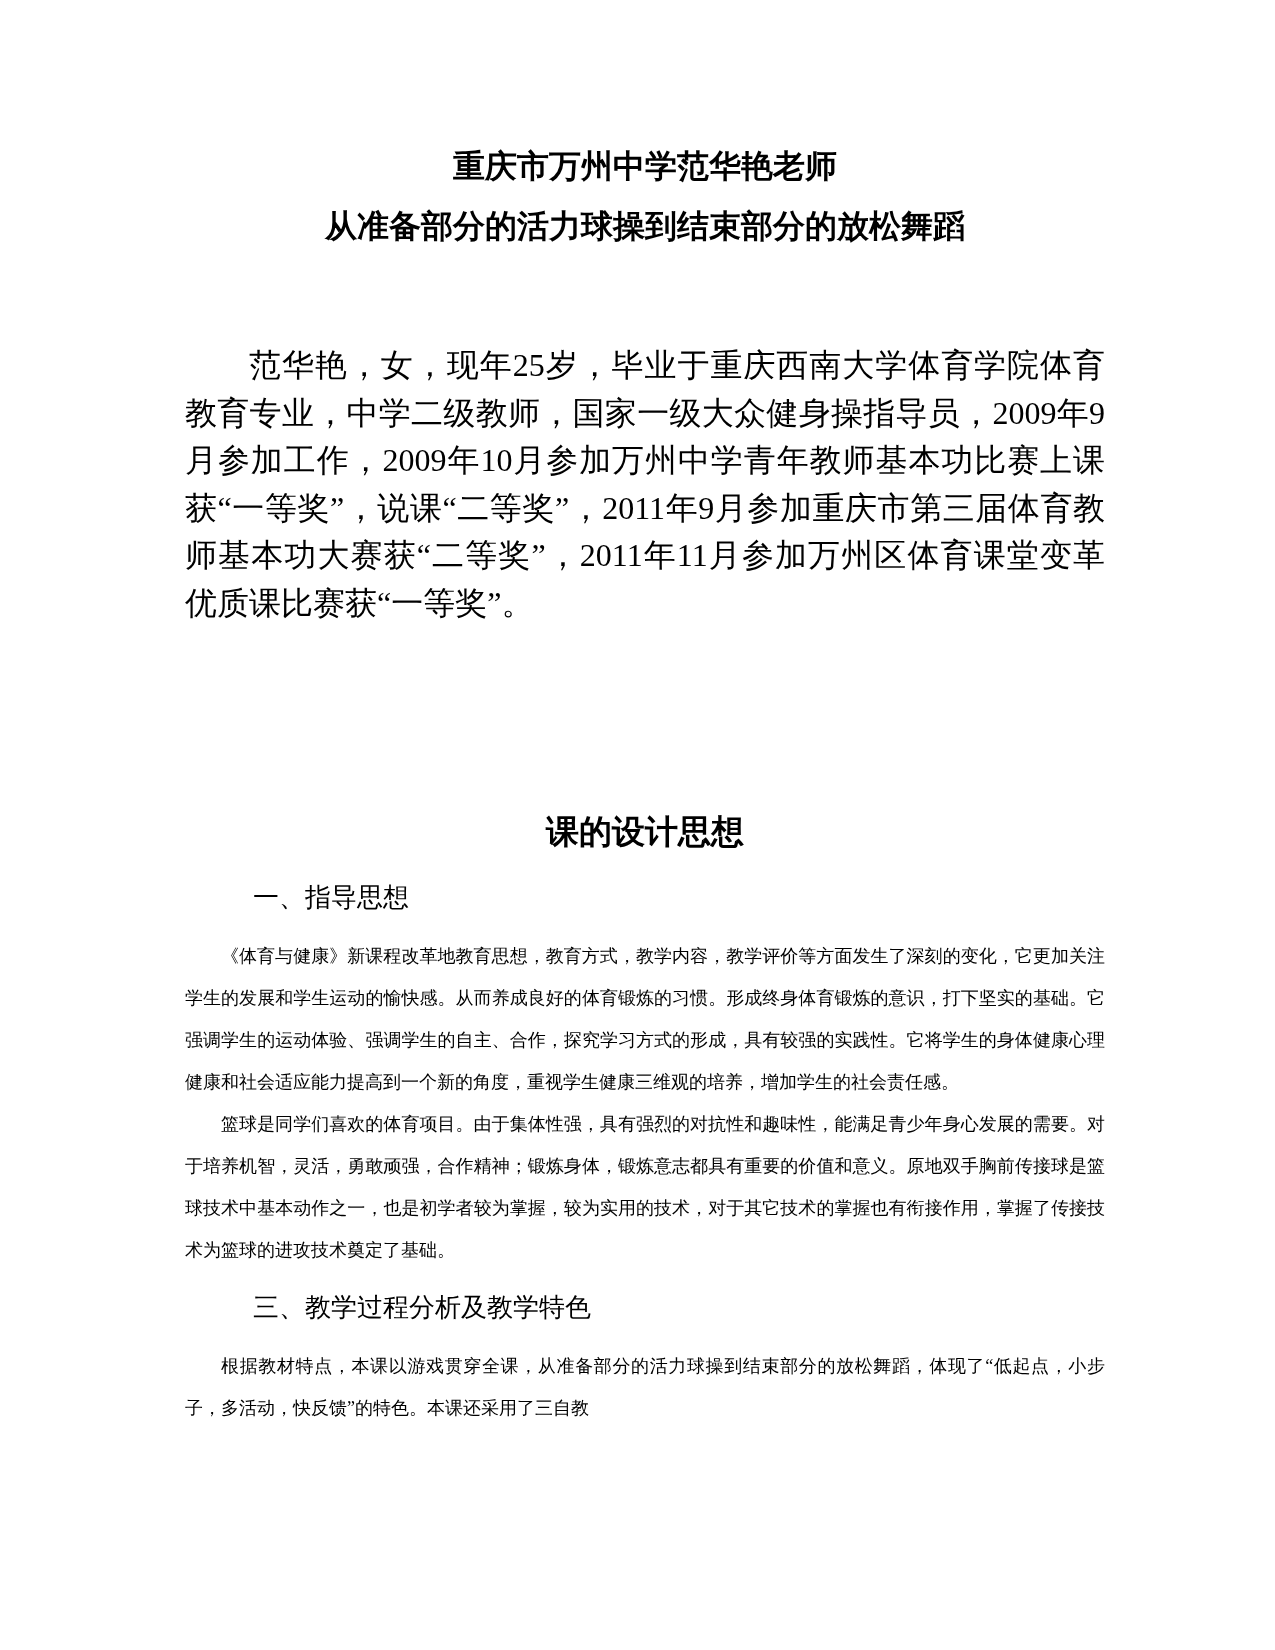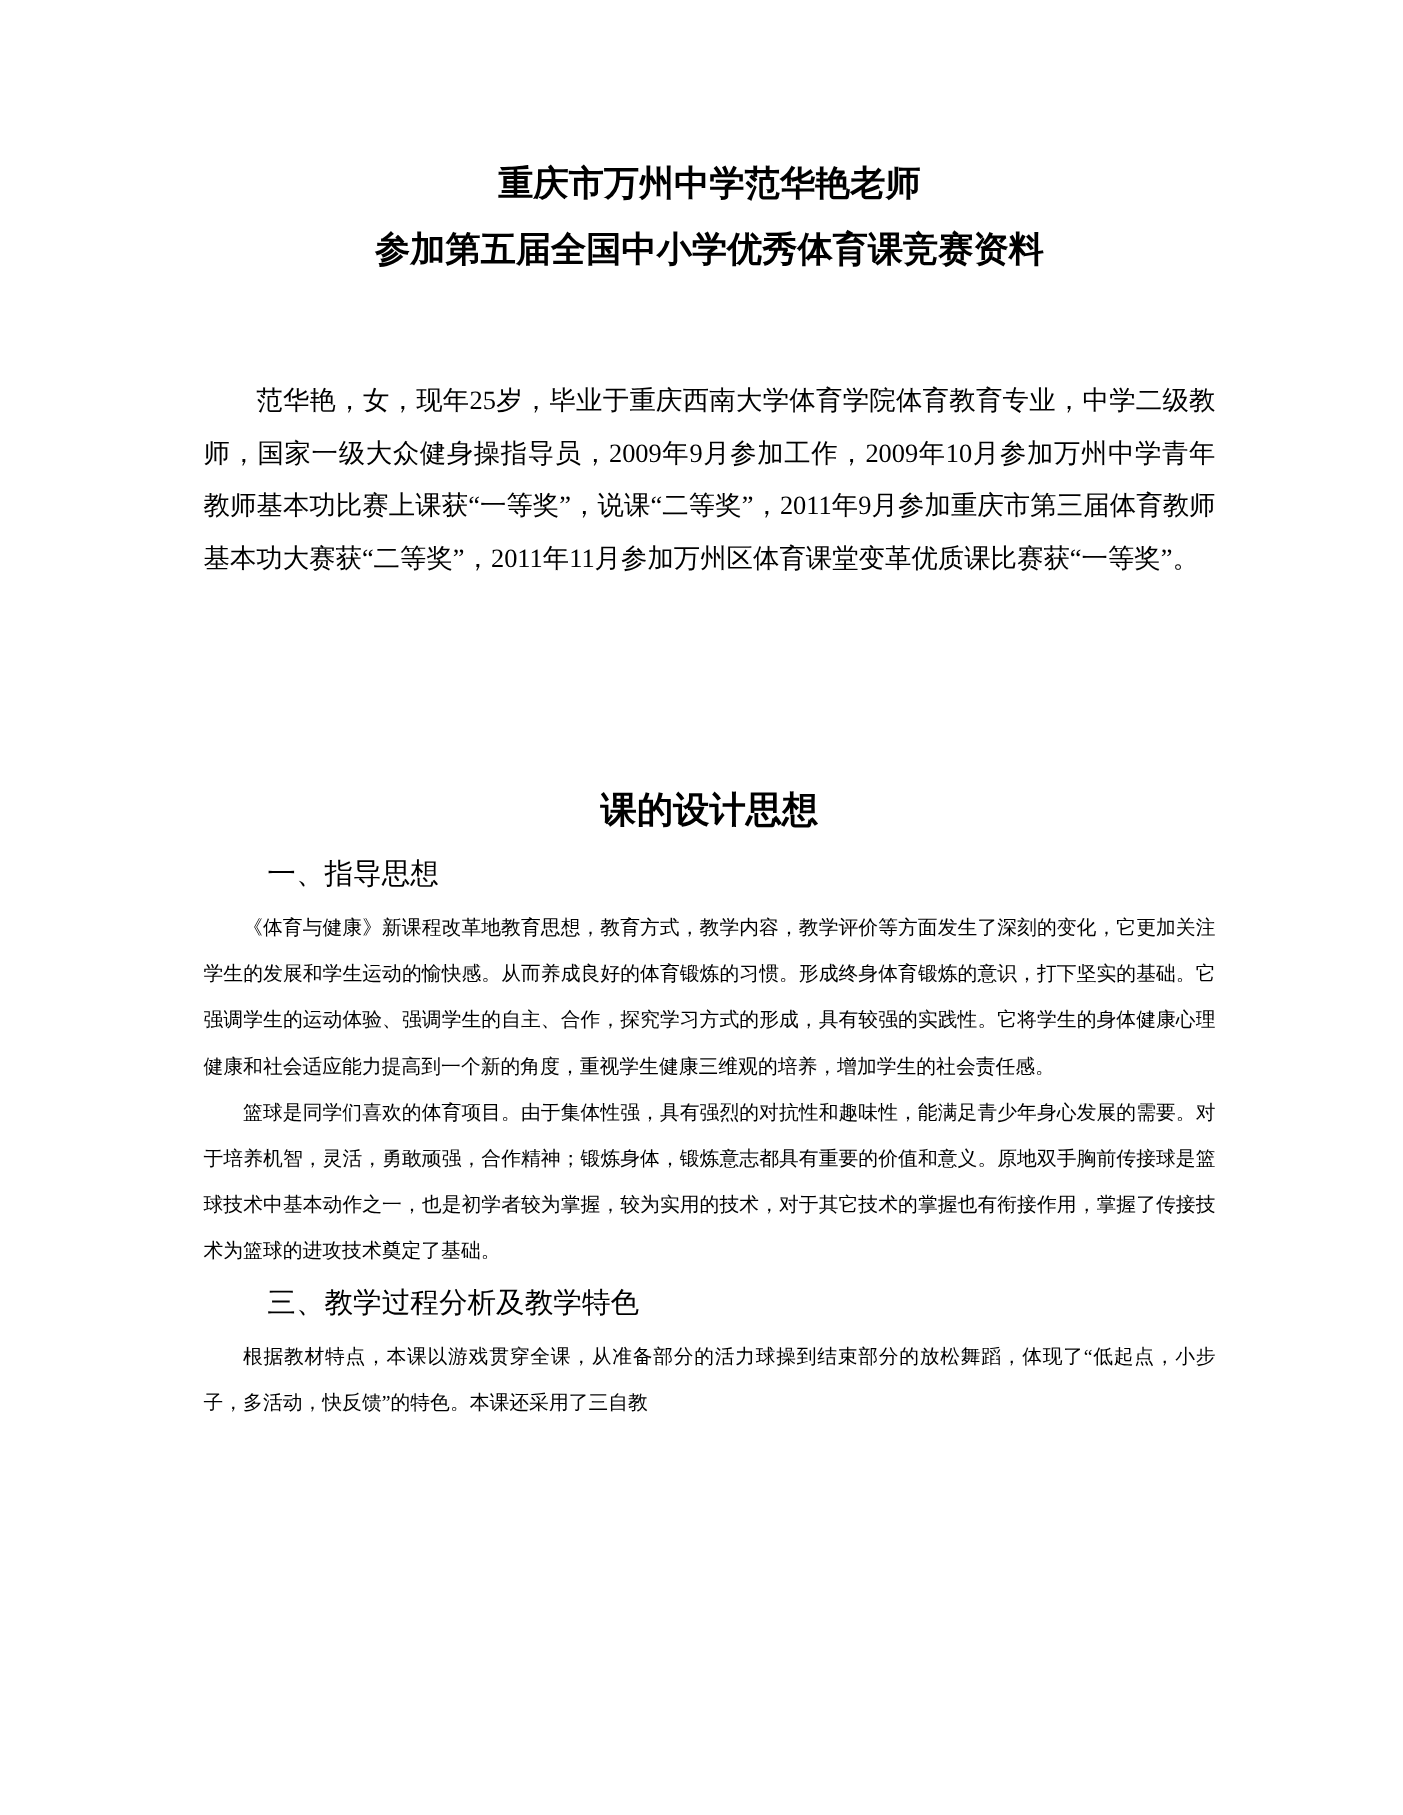--- a/index.html
+++ b/index.html
@@ -20,38 +20,38 @@
   }
   .doc-title {
     margin: 0;
     font-size: 32px;
     font-weight: bold;
     text-align: center;
     line-height: 60px;
   }
   .intro-para {
     margin: 86px 0 0 0;
-    font-size: 24px;
+    font-size: 32px;
     line-height: 47.5px;
     text-indent: 2em;
     text-align: justify;
     text-justify: inter-ideograph;
   }
   .design-heading {
     margin: 176px 0 0 0;
     font-size: 33px;
     font-weight: bold;
     text-align: center;
     line-height: 58px;
   }
   .sections {
     margin-top: 8px;
   }
   .section-heading {
-    margin: 6px;
+    margin: 16px;
     font-size: 26px;
     font-weight: normal;
     line-height: 42px;
     text-indent: 2em;
   }
   .section-body {
     margin: 0;
     font-size: 18px;
     line-height: 42px;
     text-indent: 2em;
@@ -59,21 +59,21 @@
     text-justify: inter-ideograph;
   }
 </style>
 </head>
 <body>
 
 <div class="page">
 
   <h1 class="doc-title">重庆市万州中学范华艳老师</h1>
 
-  <h1 class="doc-title">参加第五届全国中小学优秀体育课竞赛资料</h1>
+  <h1 class="doc-title">从准备部分的活力球操到结束部分的放松舞蹈</h1>
 
   <p class="intro-para">范华艳，女，现年25岁，毕业于重庆西南大学体育学院体育教育专业，中学二级教师，国家一级大众健身操指导员，2009年9月参加工作，2009年10月参加万州中学青年教师基本功比赛上课获“一等奖”，说课“二等奖”，2011年9月参加重庆市第三届体育教师基本功大赛获“二等奖”，2011年11月参加万州区体育课堂变革优质课比赛获“一等奖”。</p>
 
   <h2 class="design-heading">课的设计思想</h2>
 
   <div class="sections">
 
     <p class="section-heading">一、指导思想</p>
     <p class="section-body">《体育与健康》新课程改革地教育思想，教育方式，教学内容，教学评价等方面发生了深刻的变化，它更加关注学生的发展和学生运动的愉快感。从而养成良好的体育锻炼的习惯。形成终身体育锻炼的意识，打下坚实的基础。它强调学生的运动体验、强调学生的自主、合作，探究学习方式的形成，具有较强的实践性。它将学生的身体健康心理健康和社会适应能力提高到一个新的角度，重视学生健康三维观的培养，增加学生的社会责任感。</p>
 

